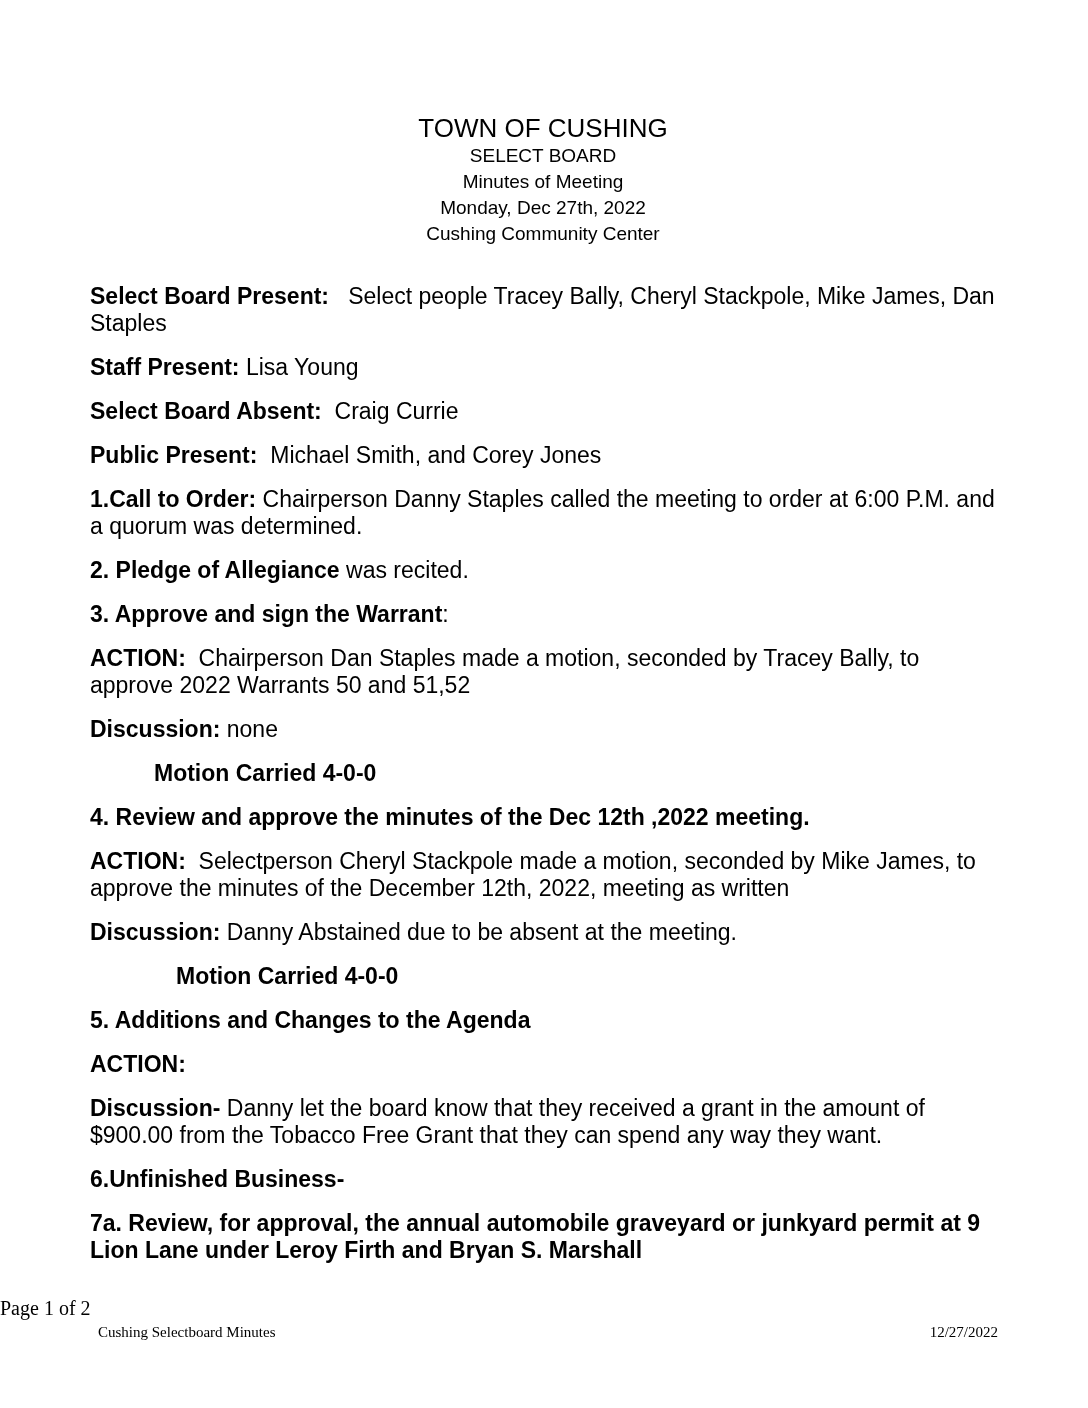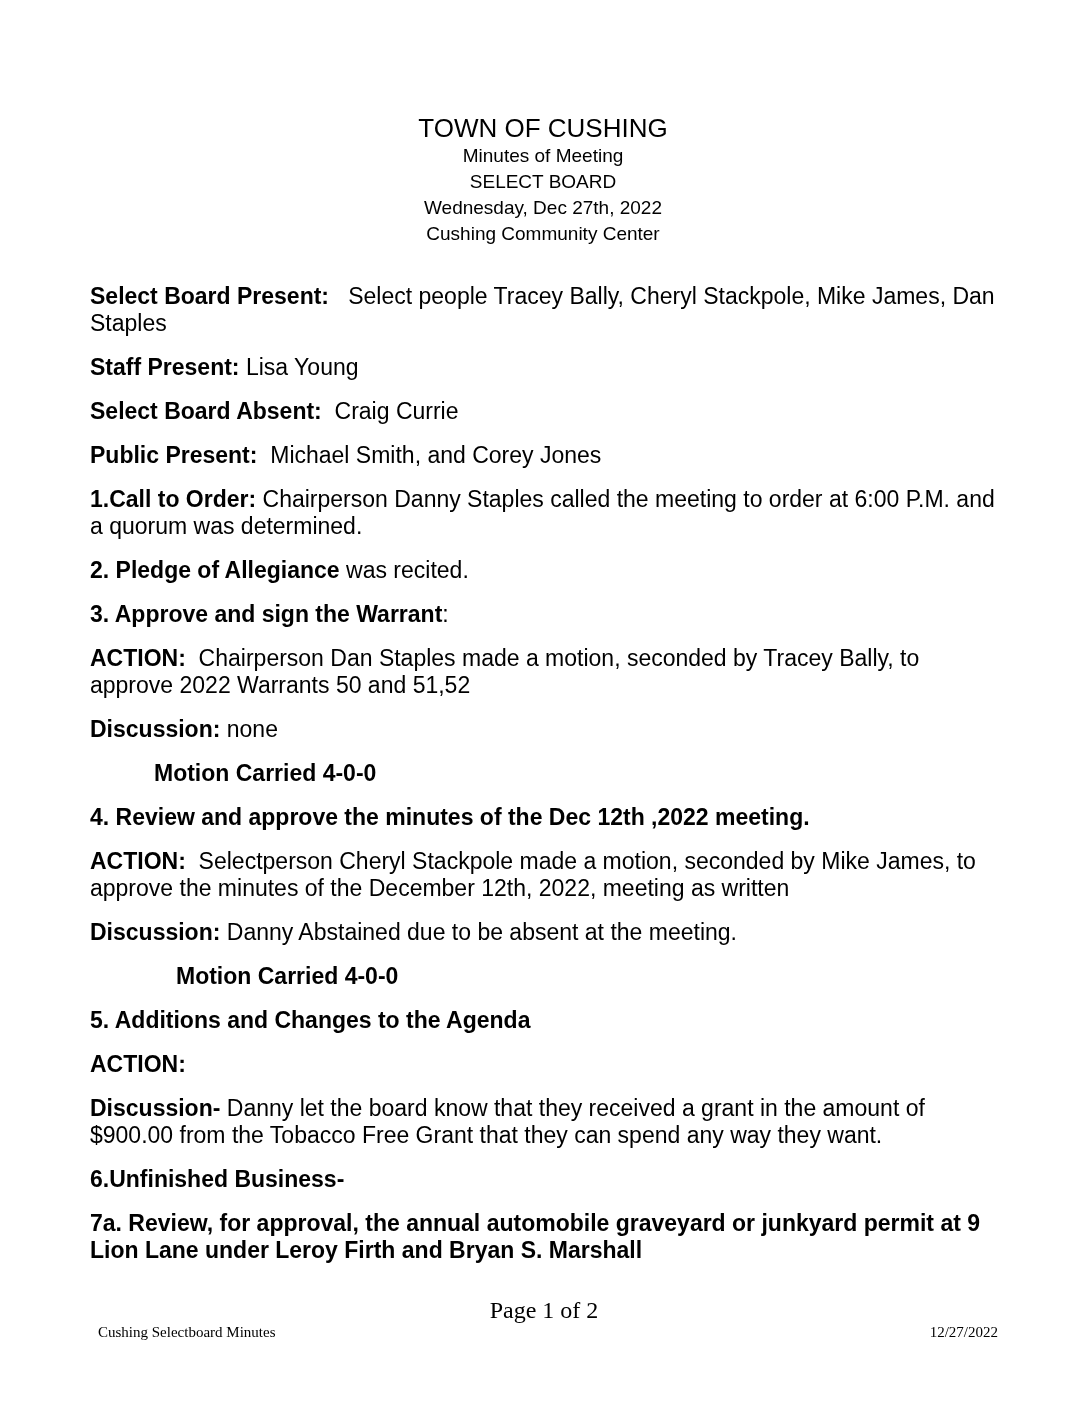--- a/index.html
+++ b/index.html
@@ -37,46 +37,46 @@
   }
   .b { font-weight: bold; }
   .bu { font-weight: bold; }
   .indent-1 { padding-left: 64px; }
   .indent-2 { padding-left: 86px; }
   .page-number {
     position: absolute;
     top: 1297px;
     left: 0;
     width: 100%;
-    text-align: center;
+    text-align: left;
     font-family: "Liberation Serif", "DejaVu Serif", serif;
-    font-size: 24px;
+    font-size: 20px;
   }
   .footer-row {
     position: absolute;
     top: 1324px;
     left: 98px;
     right: 90px;
     display: flex;
     justify-content: space-between;
     font-family: "Liberation Serif", "DejaVu Serif", serif;
     font-size: 15px;
   }
 </style>
 </head>
 <body>
 
 <div class="page">
   <div class="content">
 
     <div class="doc-header">
       <div class="title">TOWN OF CUSHING</div>
+      <div>SELECT BOARD</div>
       <div>Minutes of Meeting</div>
-      <div>SELECT BOARD</div>
-      <div>Wednesday, Dec 27th, 2022</div>
+      <div>Monday, Dec 27th, 2022</div>
       <div>Cushing Community Center</div>
     </div>
 
     <p class="line"><span class="b">Select Board Present:</span><span>   Select people Tracey Bally, Cheryl Stackpole, Mike James, Dan Staples</span></p>
 
     <p class="line"><span class="b">Staff Present:</span><span> Lisa Young</span></p>
 
     <p class="line"><span class="b">Select Board Absent:</span><span>  Craig Currie</span></p>
 
     <p class="line"><span class="b">Public Present:</span><span>  Michael Smith, and Corey Jones</span></p>

